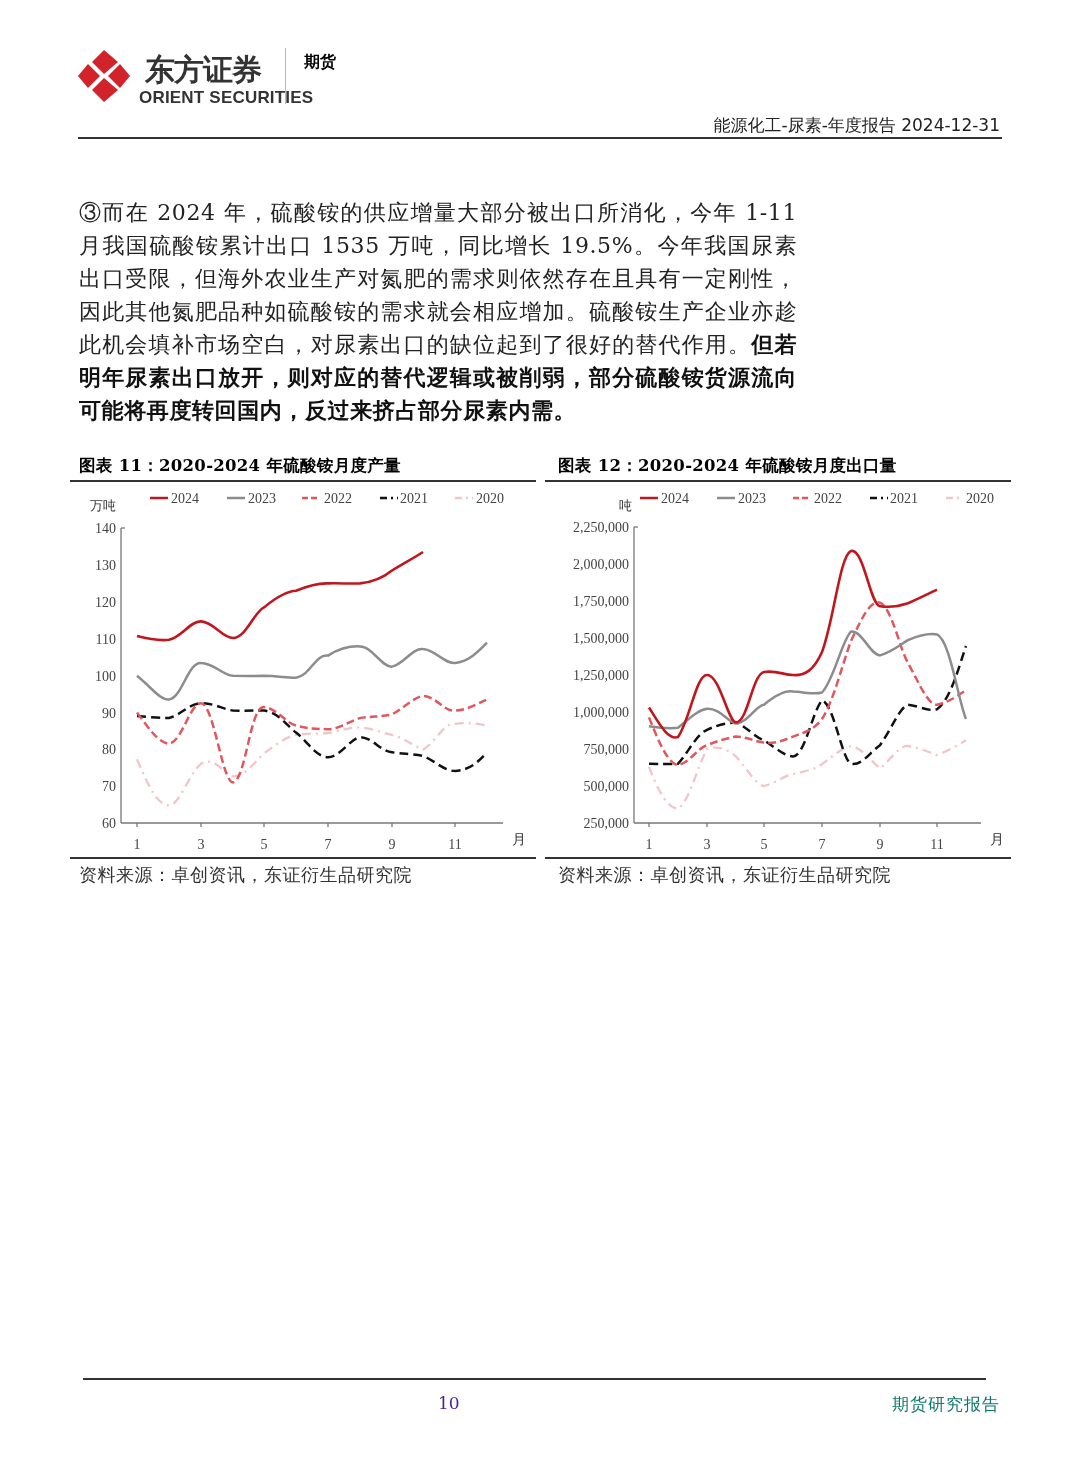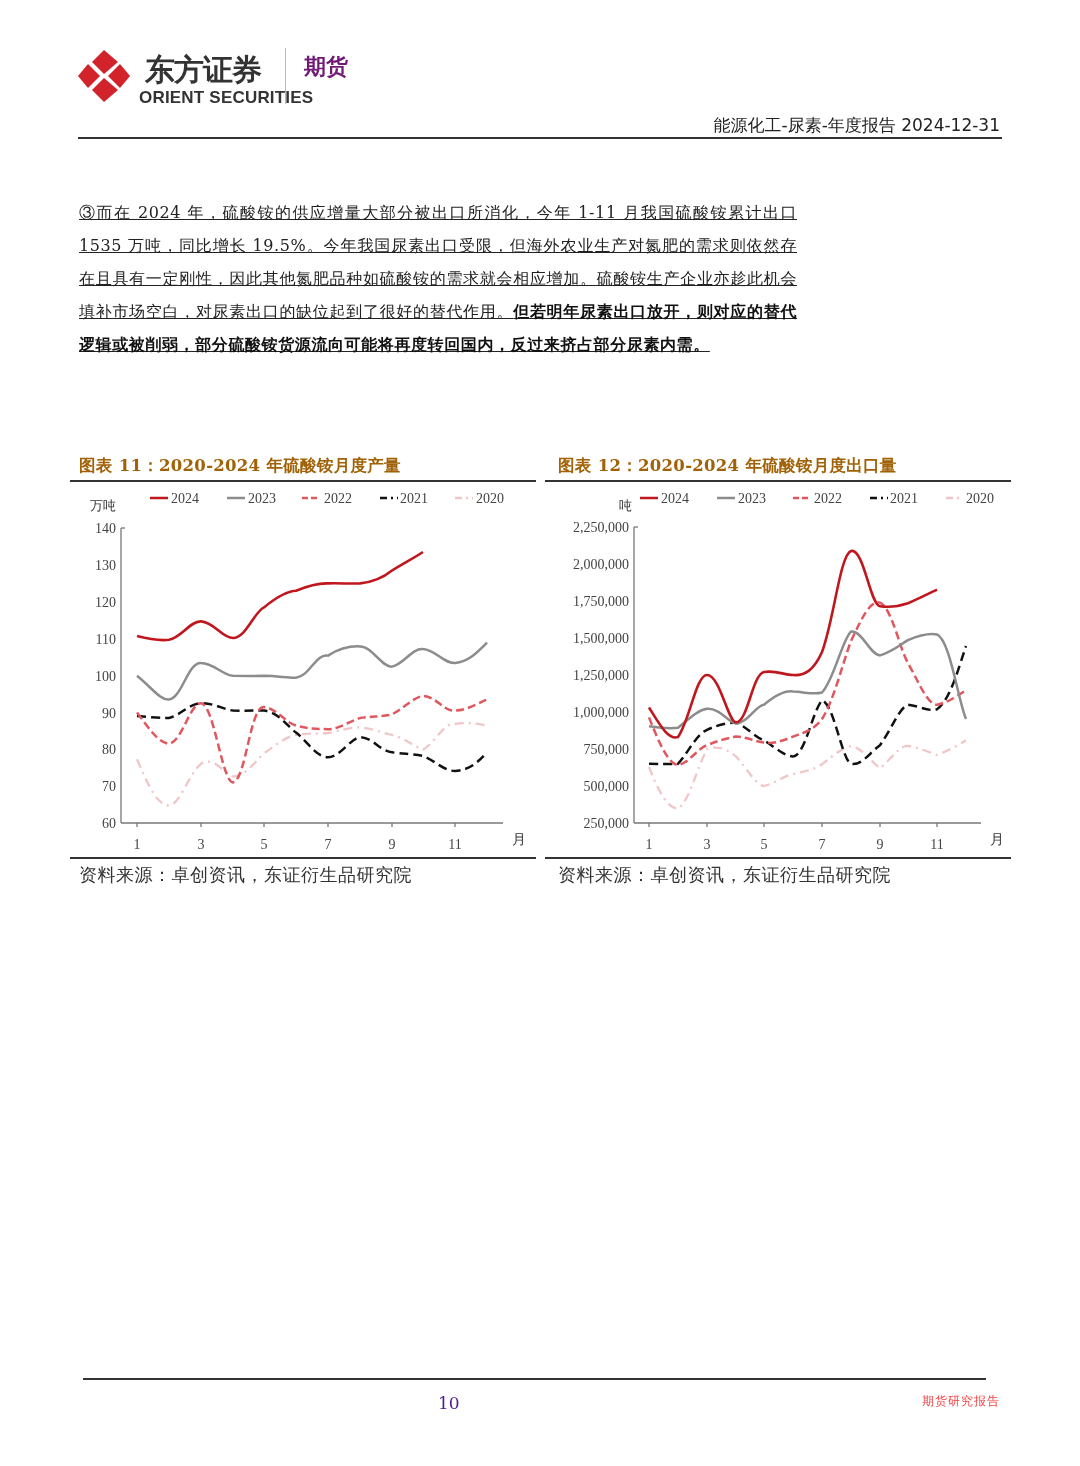--- a/index.html
+++ b/index.html
@@ -1,30 +1,30 @@
 <!DOCTYPE html>
 <html><head>
 <meta charset="utf-8">
 <style>
   html, body { margin:0; padding:0; background:#ffffff; }
   body { width:1080px; height:1466px; position:relative; overflow:hidden; font-family:"DejaVu Serif","Liberation Serif",serif; color:#222; }
   .abs { position:absolute; }
   .logo-text-cn { font-family:"DejaVu Sans","Liberation Sans",sans-serif; font-weight:bold; font-size:30px; color:#333; letter-spacing:-1px;margin-left:8px; }
   .logo-text-en { font-family:"Liberation Sans","DejaVu Sans",sans-serif; font-weight:bold; font-size:17px; color:#333; letter-spacing:0.2px; }
   .logo-sep { width:1px; background:#b9b9b9; }
-  .logo-futures { font-family:"DejaVu Sans","Liberation Sans",sans-serif; font-weight:bold; font-size:22px; color:#701a75; }
+  .logo-futures { font-family:"DejaVu Sans","Liberation Sans",sans-serif; font-weight:bold; font-size:16px; color:#000000; }
   .header-right { font-family:"DejaVu Sans","Liberation Sans",sans-serif; font-size:17px; color:#222;padding-left:40px; }
   .rule { background:#333; height:1.5px; }
-  .body-text { font-size:16px; line-height:33px; color:#222; letter-spacing:0.6px; text-align:justify;text-decoration:underline; }
+  .body-text { font-size:22px; line-height:33px; color:#222; letter-spacing:0.6px; text-align:justify; }
   .body-text b { font-weight:bold; color:#111; }
-  .fig-title { font-size:16.5px; font-weight:bold; color:#a16207; letter-spacing:0.3px; }
+  .fig-title { font-size:16.5px; font-weight:bold; color:#000000; letter-spacing:0.3px; }
   .fig-rule { background:#333; height:1.5px; }
   .source { font-size:18px; color:#333; letter-spacing:0.5px; }
   .footer-num { font-size:17px; color:#4c1d95; }
-  .footer-right { font-size:12px; color:#ef4444; letter-spacing:1px; }
+  .footer-right { font-size:17px; color:#0f766e; letter-spacing:1px; }
   svg text { font-family:"Liberation Serif","DejaVu Serif",serif; }
 </style>
 </head>
 <body>
 
 <div class="abs" style="left:78px;top:48px;width:52px;height:56px;">
   <svg width="52" height="56" viewBox="0 0 52 56">
     <g fill="#d2232a">
       <path d="M26 2 L40 14 L26 26 L14 14 Z" transform="translate(0,0)"></path>
       <path d="M42 16 L52 28 L42 40 L30 28 Z"></path>

